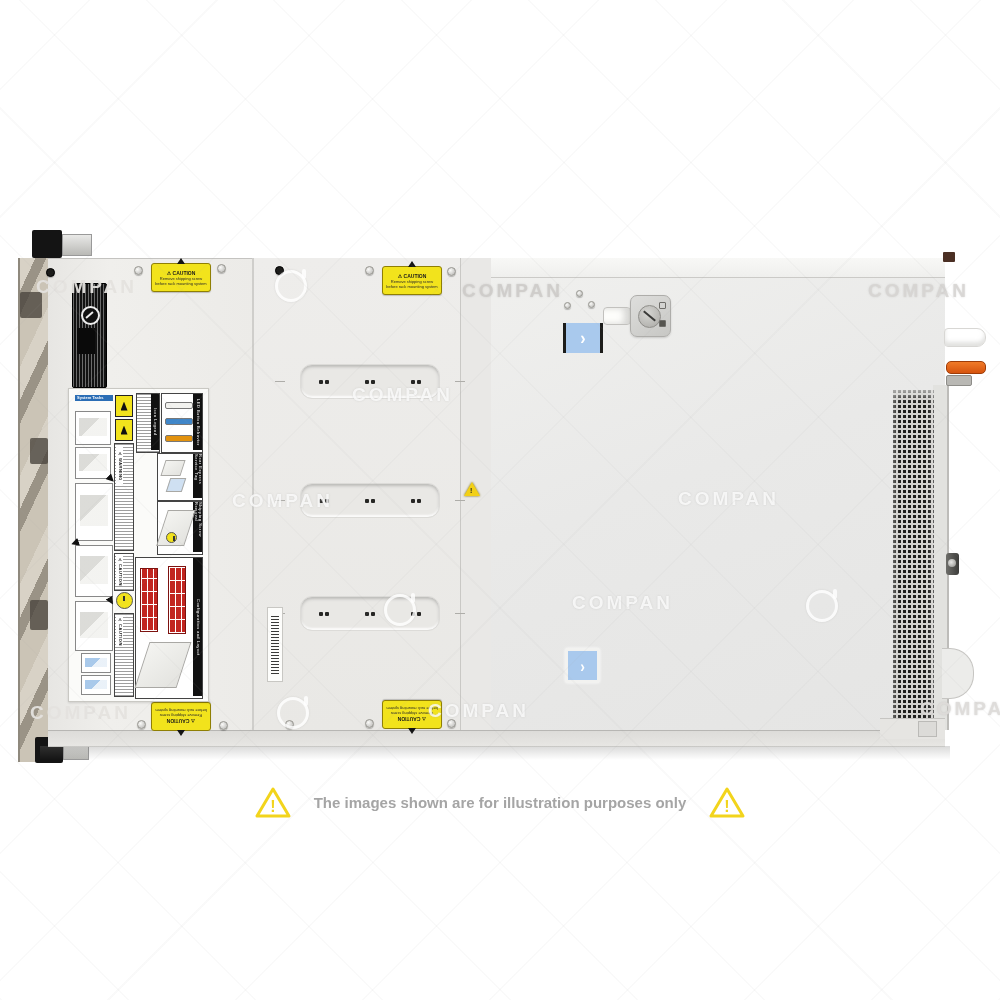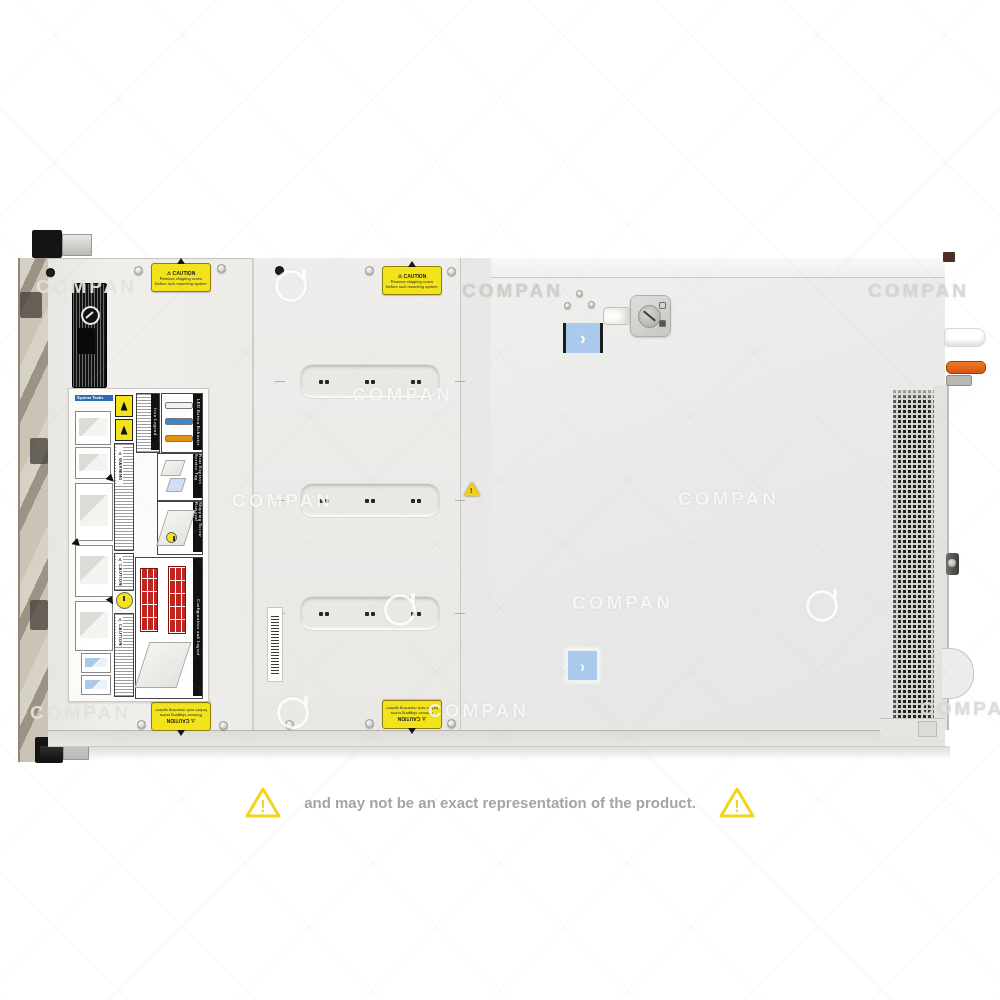--- a/index.html
+++ b/index.html
@@ -337,21 +337,21 @@
   <div class="abs wm-logo" style="left:277px;top:697px;"></div>
 
   <div class="abs hatch"></div>
 
   <div class="abs disclaimer">
     <svg class="warn-svg" width="38" height="34" viewBox="0 0 38 34">
       <path d="M19 3 L35 30 L3 30 Z" fill="none" stroke="#f2d41c" stroke-width="3" stroke-linejoin="round"></path>
       <text x="19" y="26" text-anchor="middle" font-size="16" font-weight="bold" fill="#f2d41c">!</text>
     </svg>
     <div class="disc-text">
-      <div>and may not be an exact representation of the product.</div>
+      <div>The images shown are for illustration purposes only</div>
     </div>
     <svg class="warn-svg" width="38" height="34" viewBox="0 0 38 34">
       <path d="M19 3 L35 30 L3 30 Z" fill="none" stroke="#f2d41c" stroke-width="3" stroke-linejoin="round"></path>
       <text x="19" y="26" text-anchor="middle" font-size="16" font-weight="bold" fill="#f2d41c">!</text>
     </svg>
   </div>
 
 </div>
 
 </body></html>

